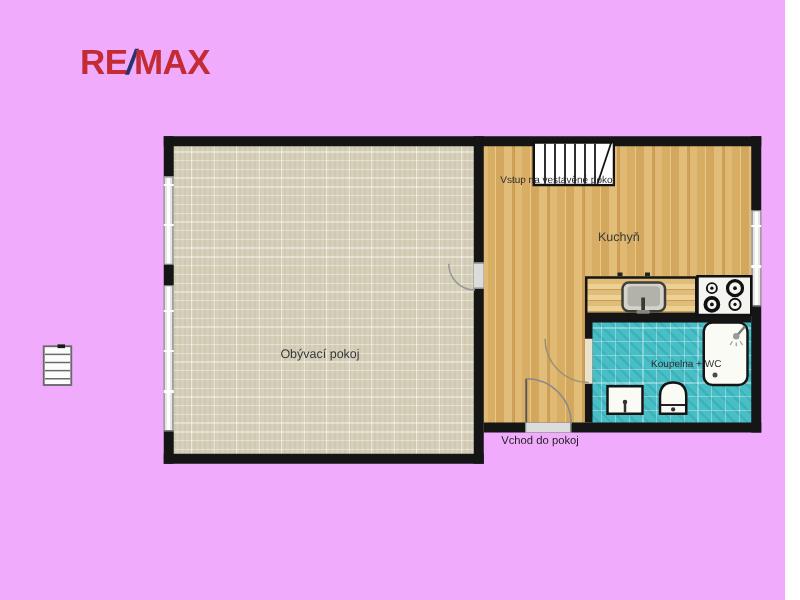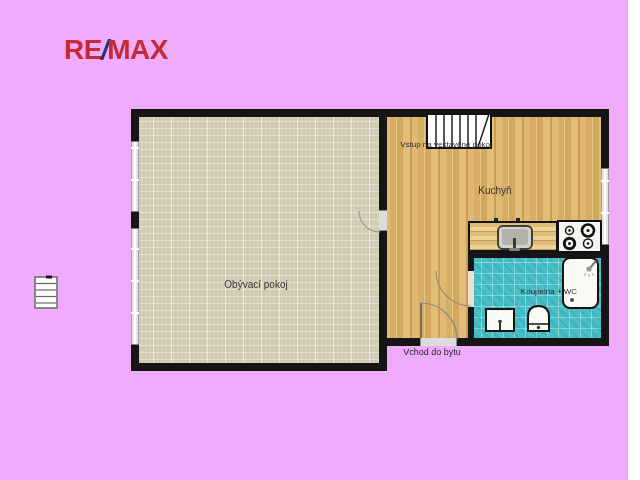--- a/index.html
+++ b/index.html
@@ -157,15 +157,15 @@
       <line x1="36" y1="296.5" x2="56" y2="296.5" stroke="#6a6a6a" stroke-width="1.2"></line>
       <line x1="36" y1="303" x2="56" y2="303" stroke="#6a6a6a" stroke-width="1.2"></line>
       <rect x="46" y="275.5" width="6" height="3" fill="#1a1a1a"></rect>
     </g>
   </svg>
 
   <div class="room-label" style="left:256px;top:240px;margin-top:44px;">Obývací pokoj</div>
   <div class="room-label" style="left:495px;top:190px;">Kuchyň</div>
   <div class="room-label small-label" style="left:549px;top:291px;">Koupelna + WC</div>
   <div class="room-label small-label" style="left:446px;top:144px;">Vstup na vestavěné pokoj</div>
-  <div class="room-label outside-label" style="left:432px;top:352px;">Vchod do bytu</div>
+  <div class="room-label outside-label" style="left:432px;top:352px;">Vchod do pokoj</div>
 
 </div>
 
 </body></html>

